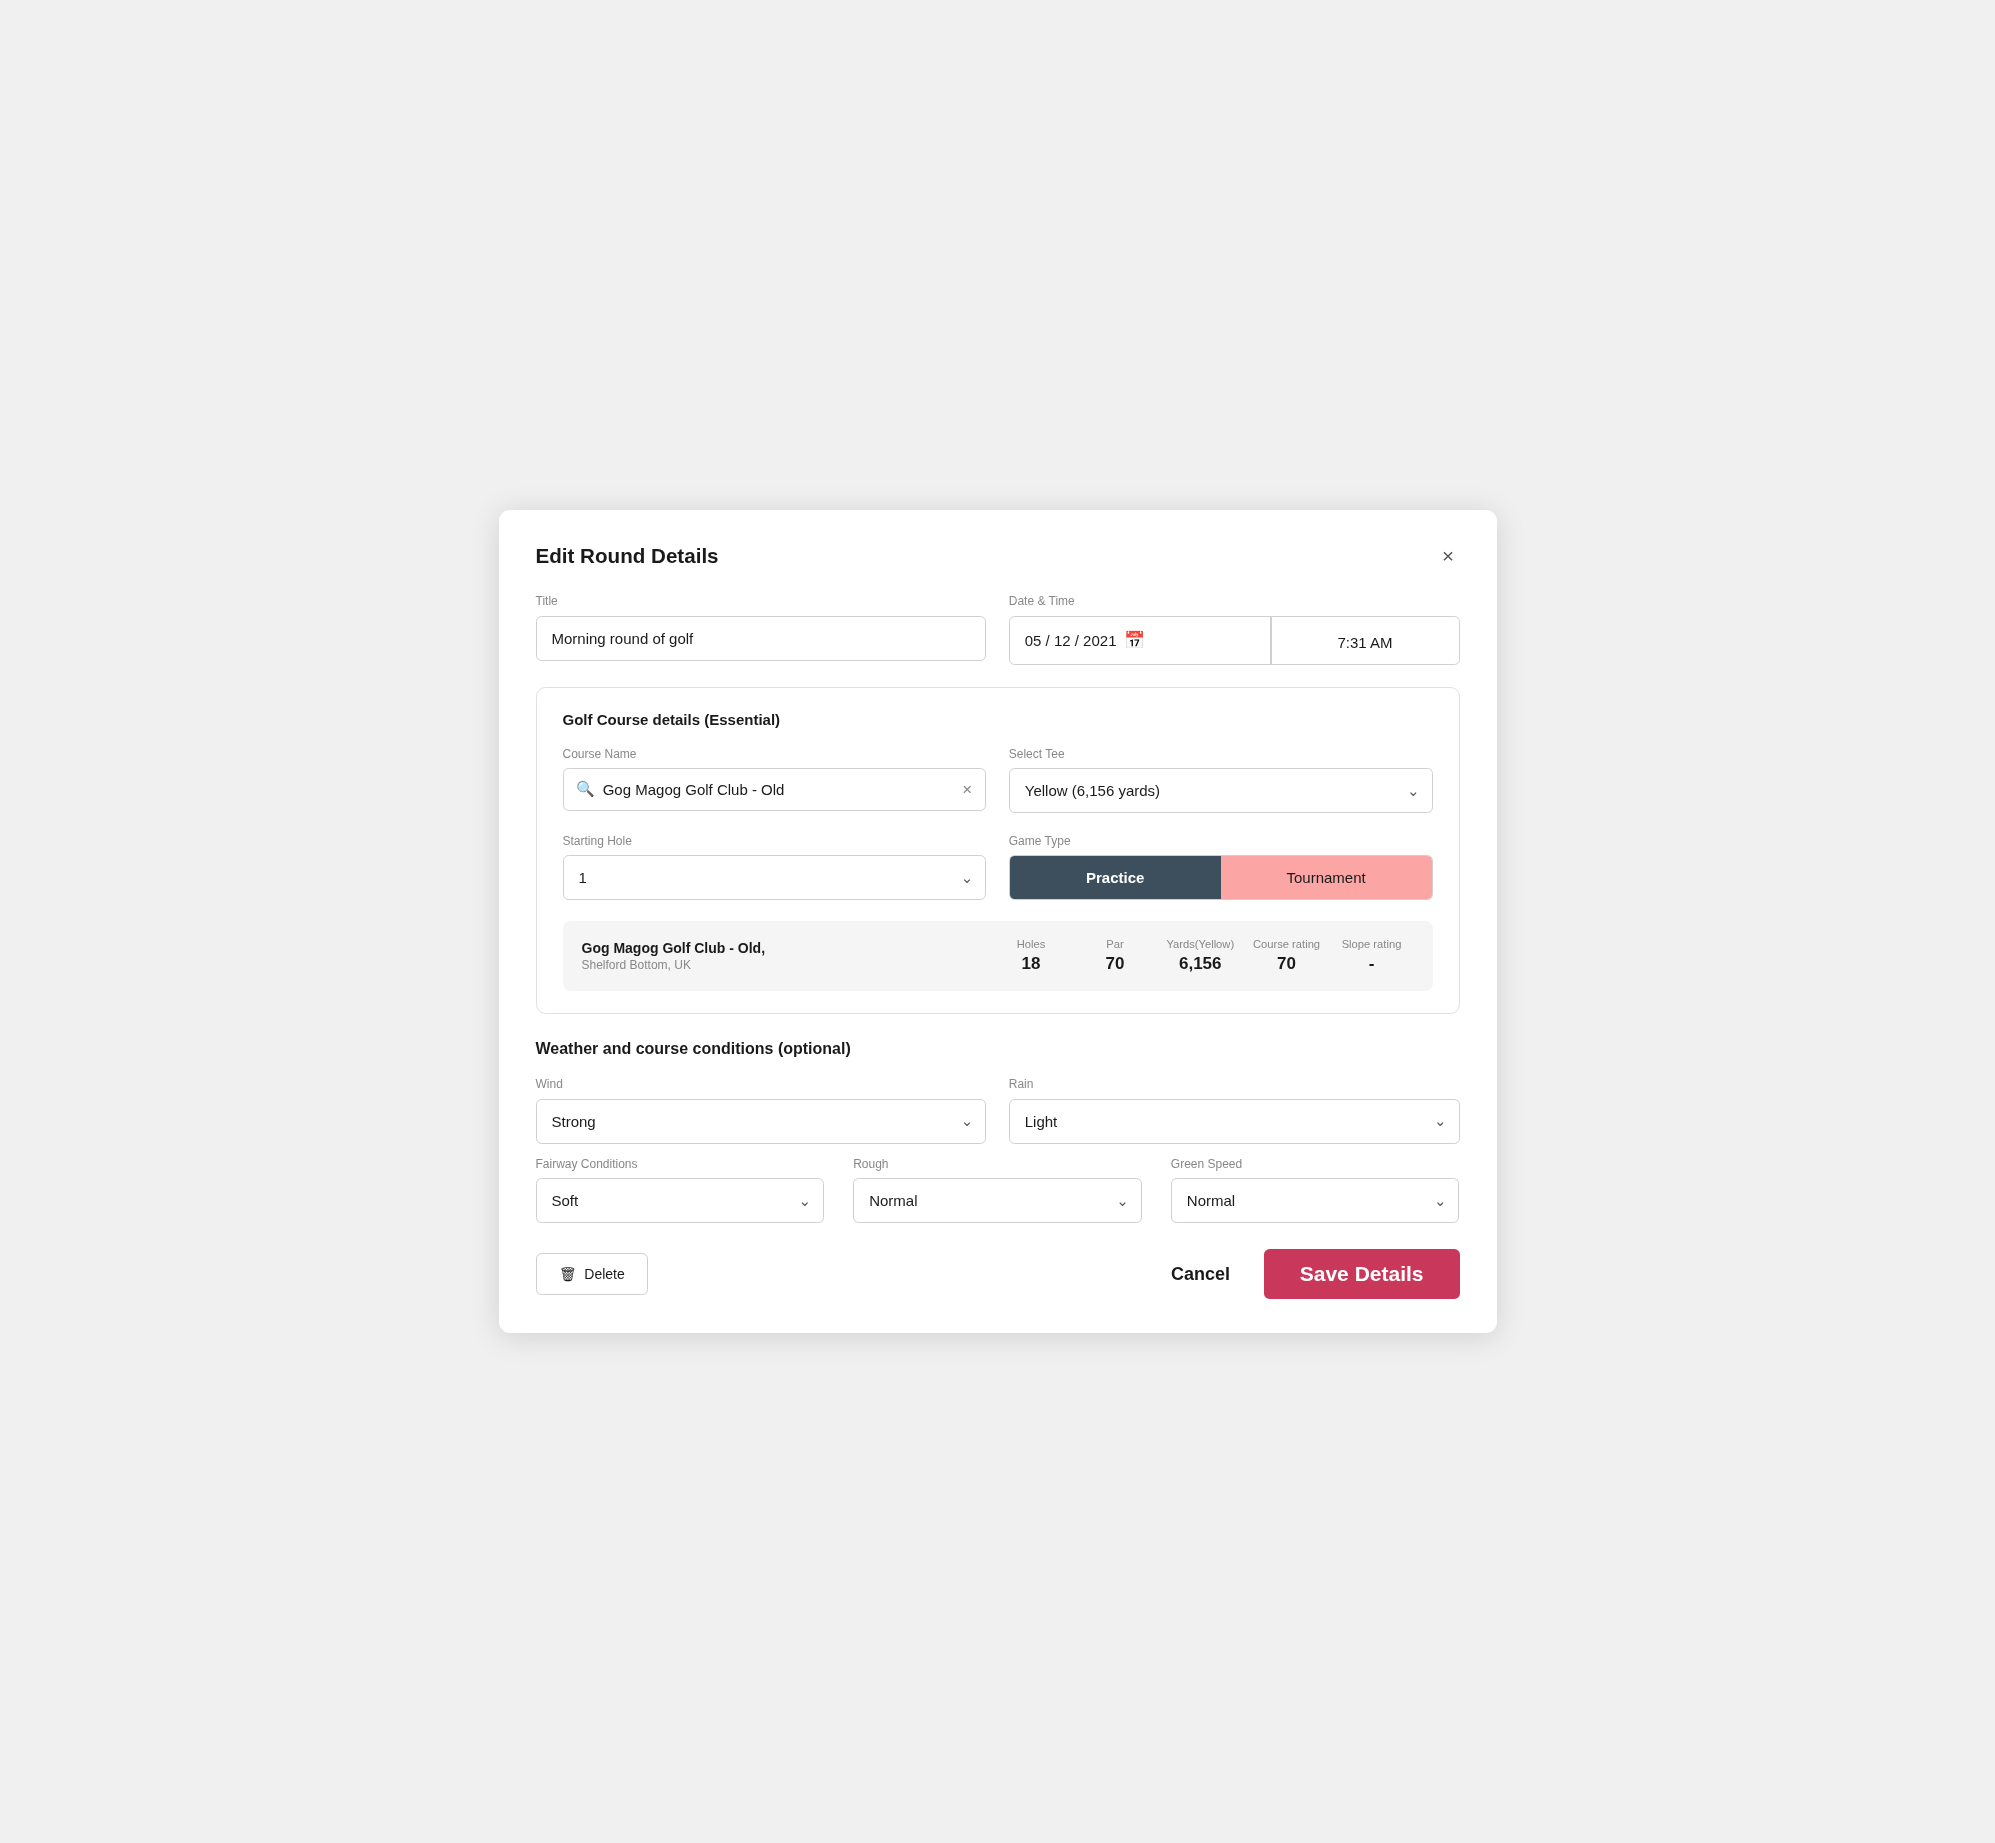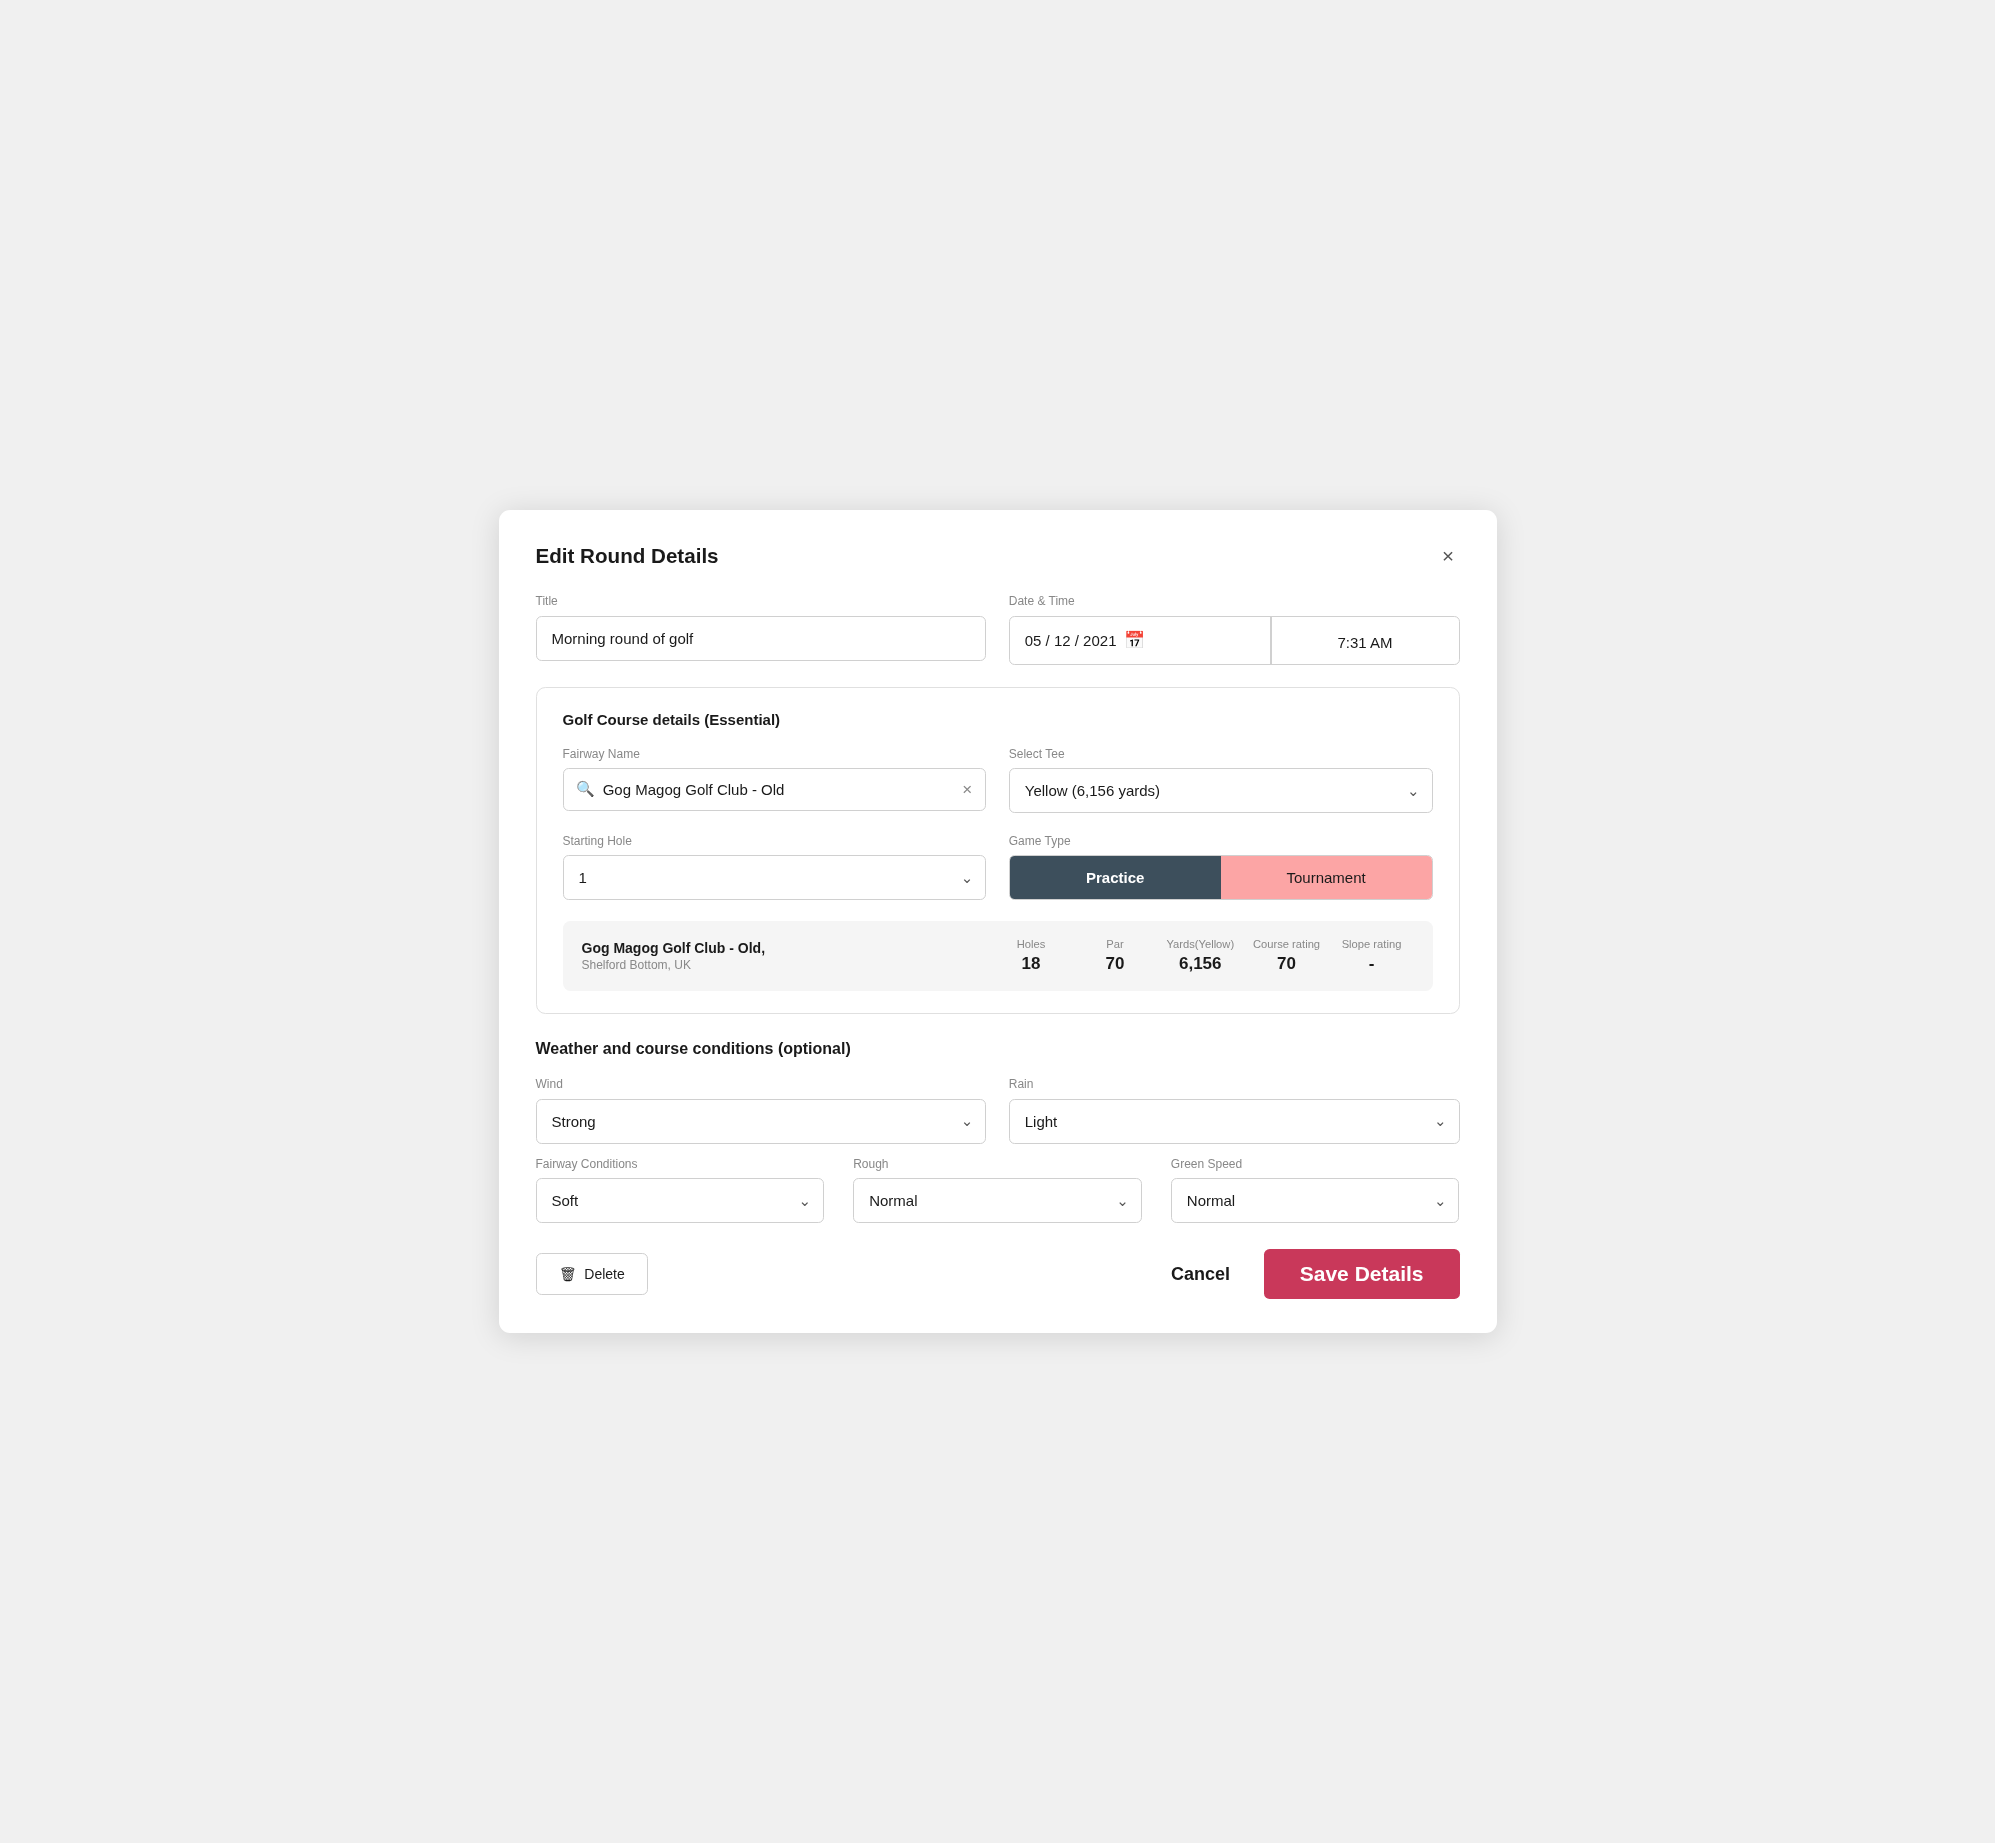--- a/index.html
+++ b/index.html
@@ -322,21 +322,21 @@
         </div>
       </div>
     </div>
   </div>
 
   <div class="section-card">
     <div class="section-title">Golf Course details (Essential)</div>
 
     <div class="two-col-top">
       <div class="form-group">
-        <span class="field-label">Fairway Name</span>
+        <span class="field-label">Course Name</span>
         <div class="search-input-wrap">
           <span class="search-icon">🔍</span>
           <input type="text" value="Gog Magog Golf Club - Old" style="">
           <button class="clear-btn">×</button>
         </div>
       </div>
       <div class="form-group">
         <span class="field-label">Select Tee</span>
         <div class="select-wrap">
           <select>

